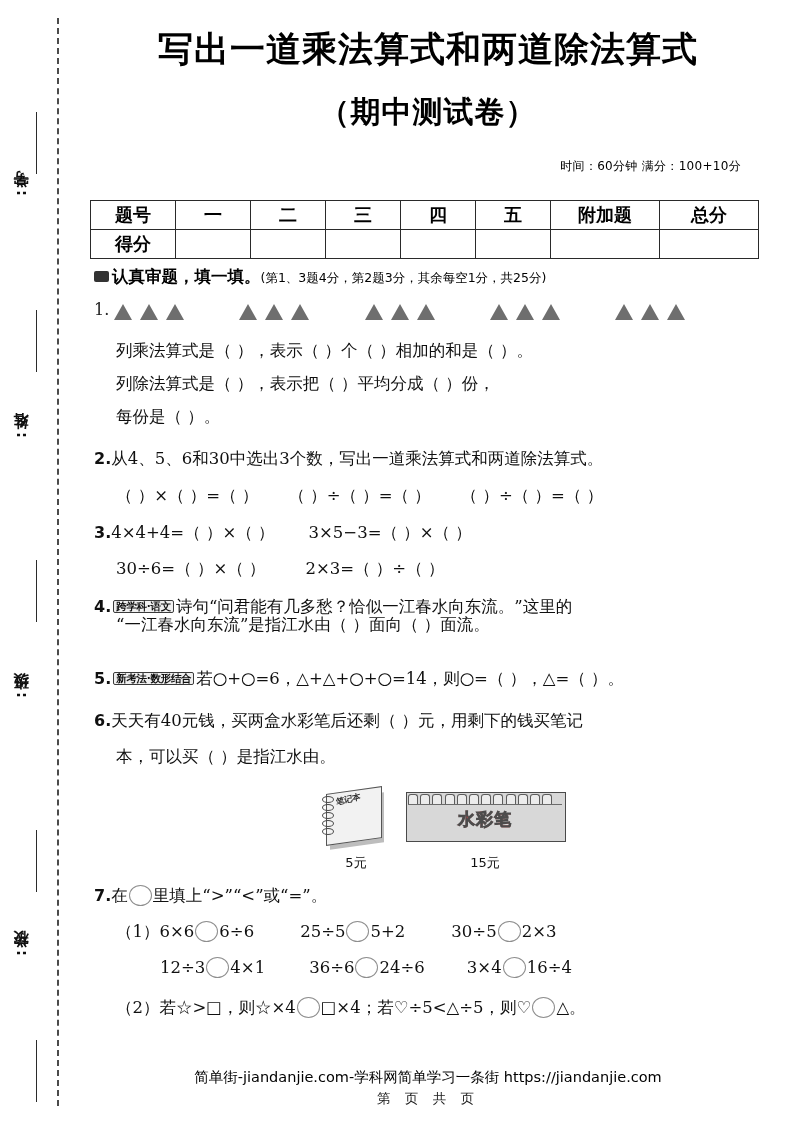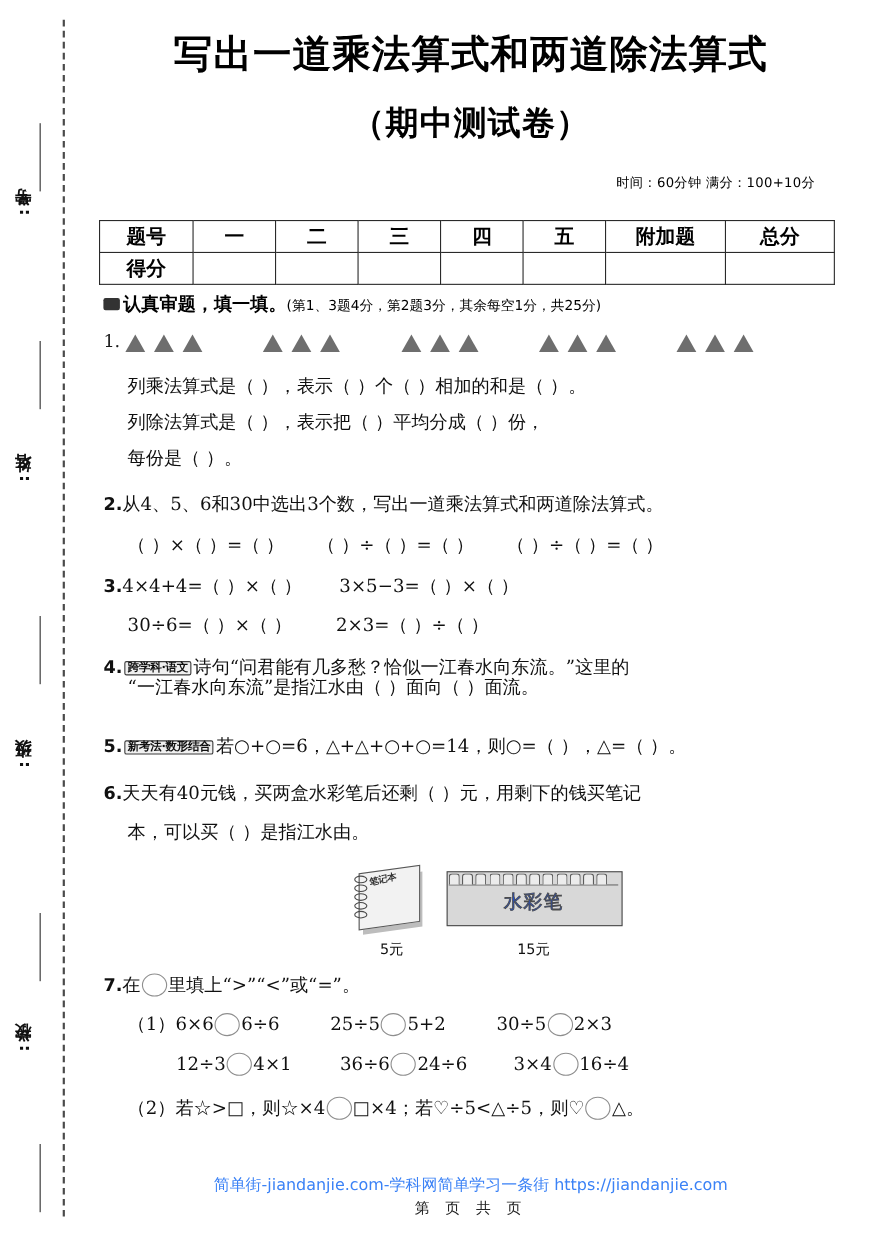--- a/index.html
+++ b/index.html
@@ -261,42 +261,42 @@
     border: 1px solid #5c5c5c;
     border-bottom: none;
     border-radius: 3px 3px 0 0;
     background: #ececec;
     margin-right: 2.2px;
   }
   .mk-label {
     position: absolute; left: 0; top: 20px;
     width: 158px; text-align: center;
     font-size: 17px;
-    font-weight: 400;
-    color: #1d4ed8;
+    font-weight: 700;
+    color: #ef4444;
     -webkit-text-stroke: 0.8px #4c4c4c;
     font-family: "DejaVu Sans", "Liberation Sans", sans-serif;
     letter-spacing: 1px;
   }
   .mk-price {
     position: absolute; left: 0; top: 66px;
     width: 158px; text-align: center;
     font-size: 13px;
     color: #111;
     font-family: "DejaVu Sans", "Liberation Sans", sans-serif;
   }
 
   
   .footer-site {
     position: absolute;
     left: 0; top: 1068px;
     width: 700px;
     text-align: center;
     font-size: 14.5px;
-    color: #3b82f6;
+    color: #000000;
     font-family: "DejaVu Sans", "Liberation Sans", sans-serif;
   }
   .footer-page {
     position: absolute;
     left: 0; top: 1090px;
     width: 700px;
     text-align: center;
     font-size: 13.5px;
     color: #222;
     letter-spacing: 5px;

